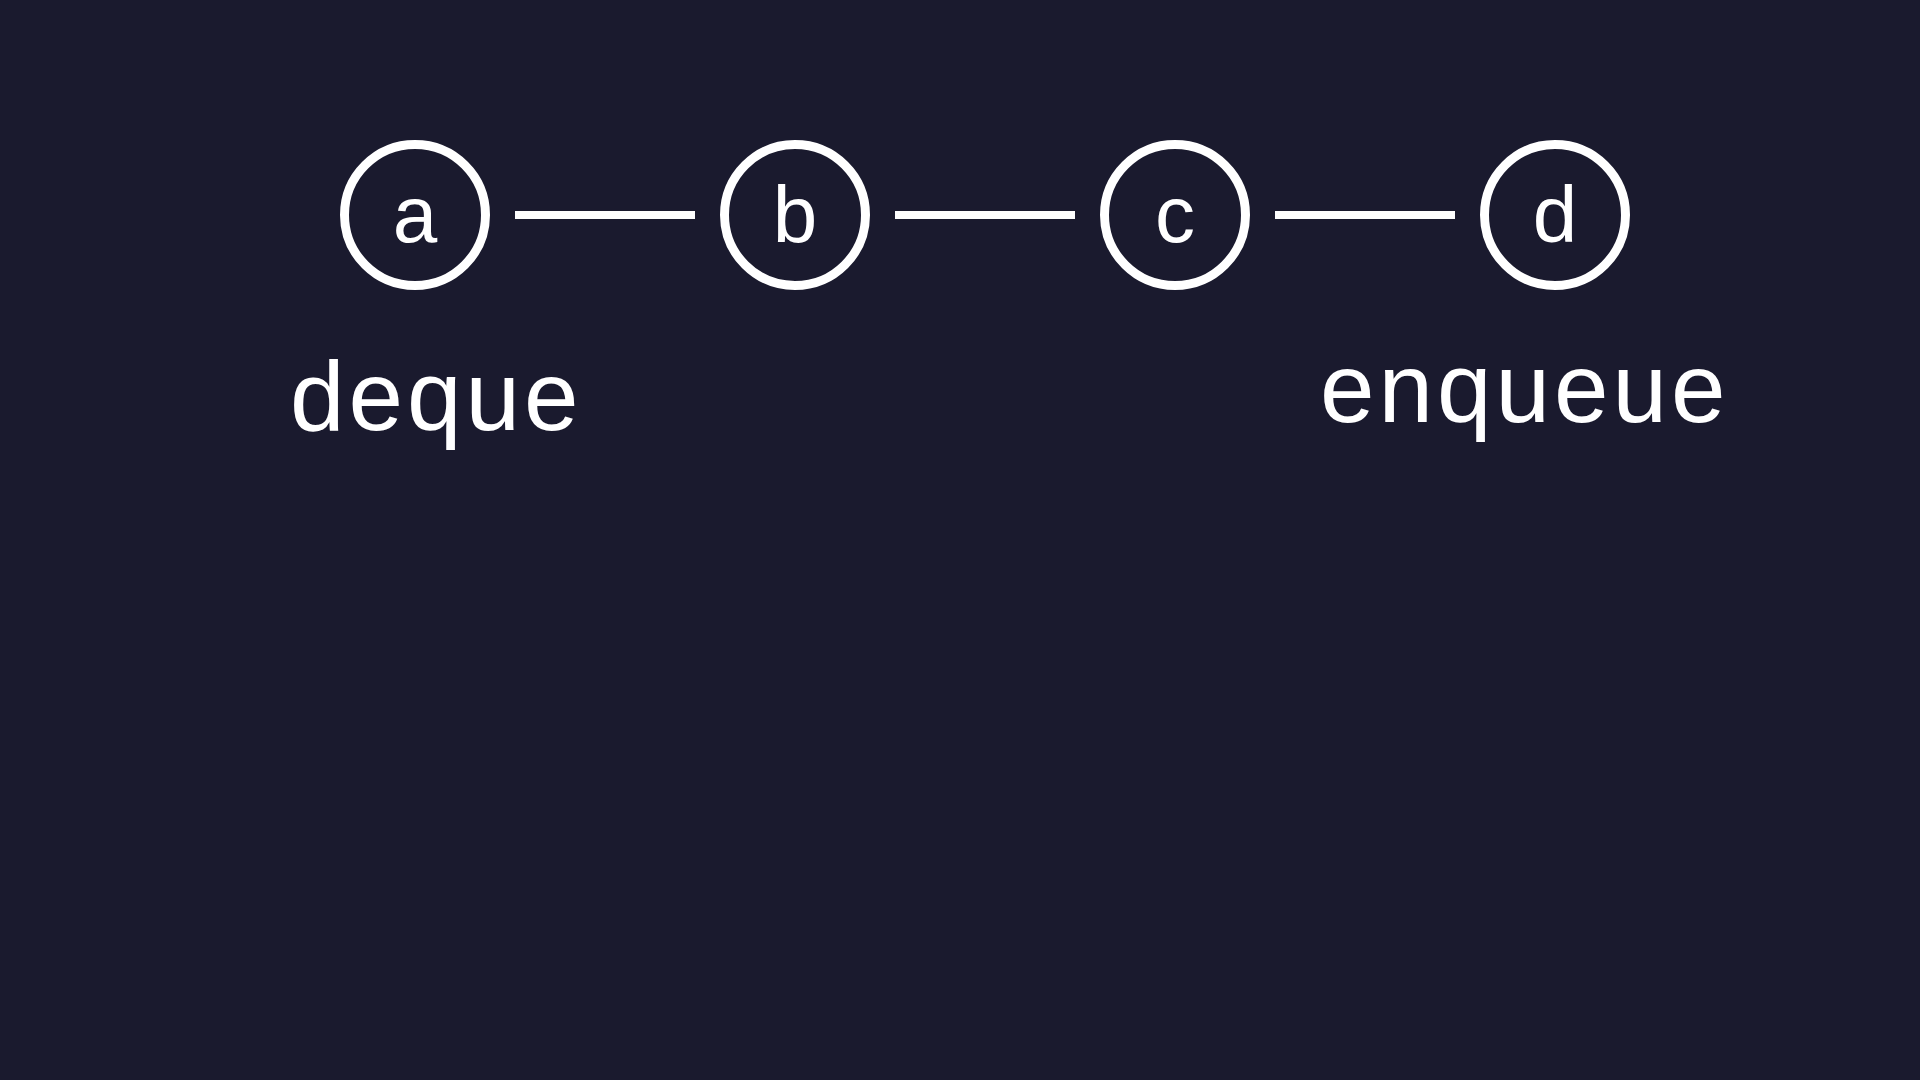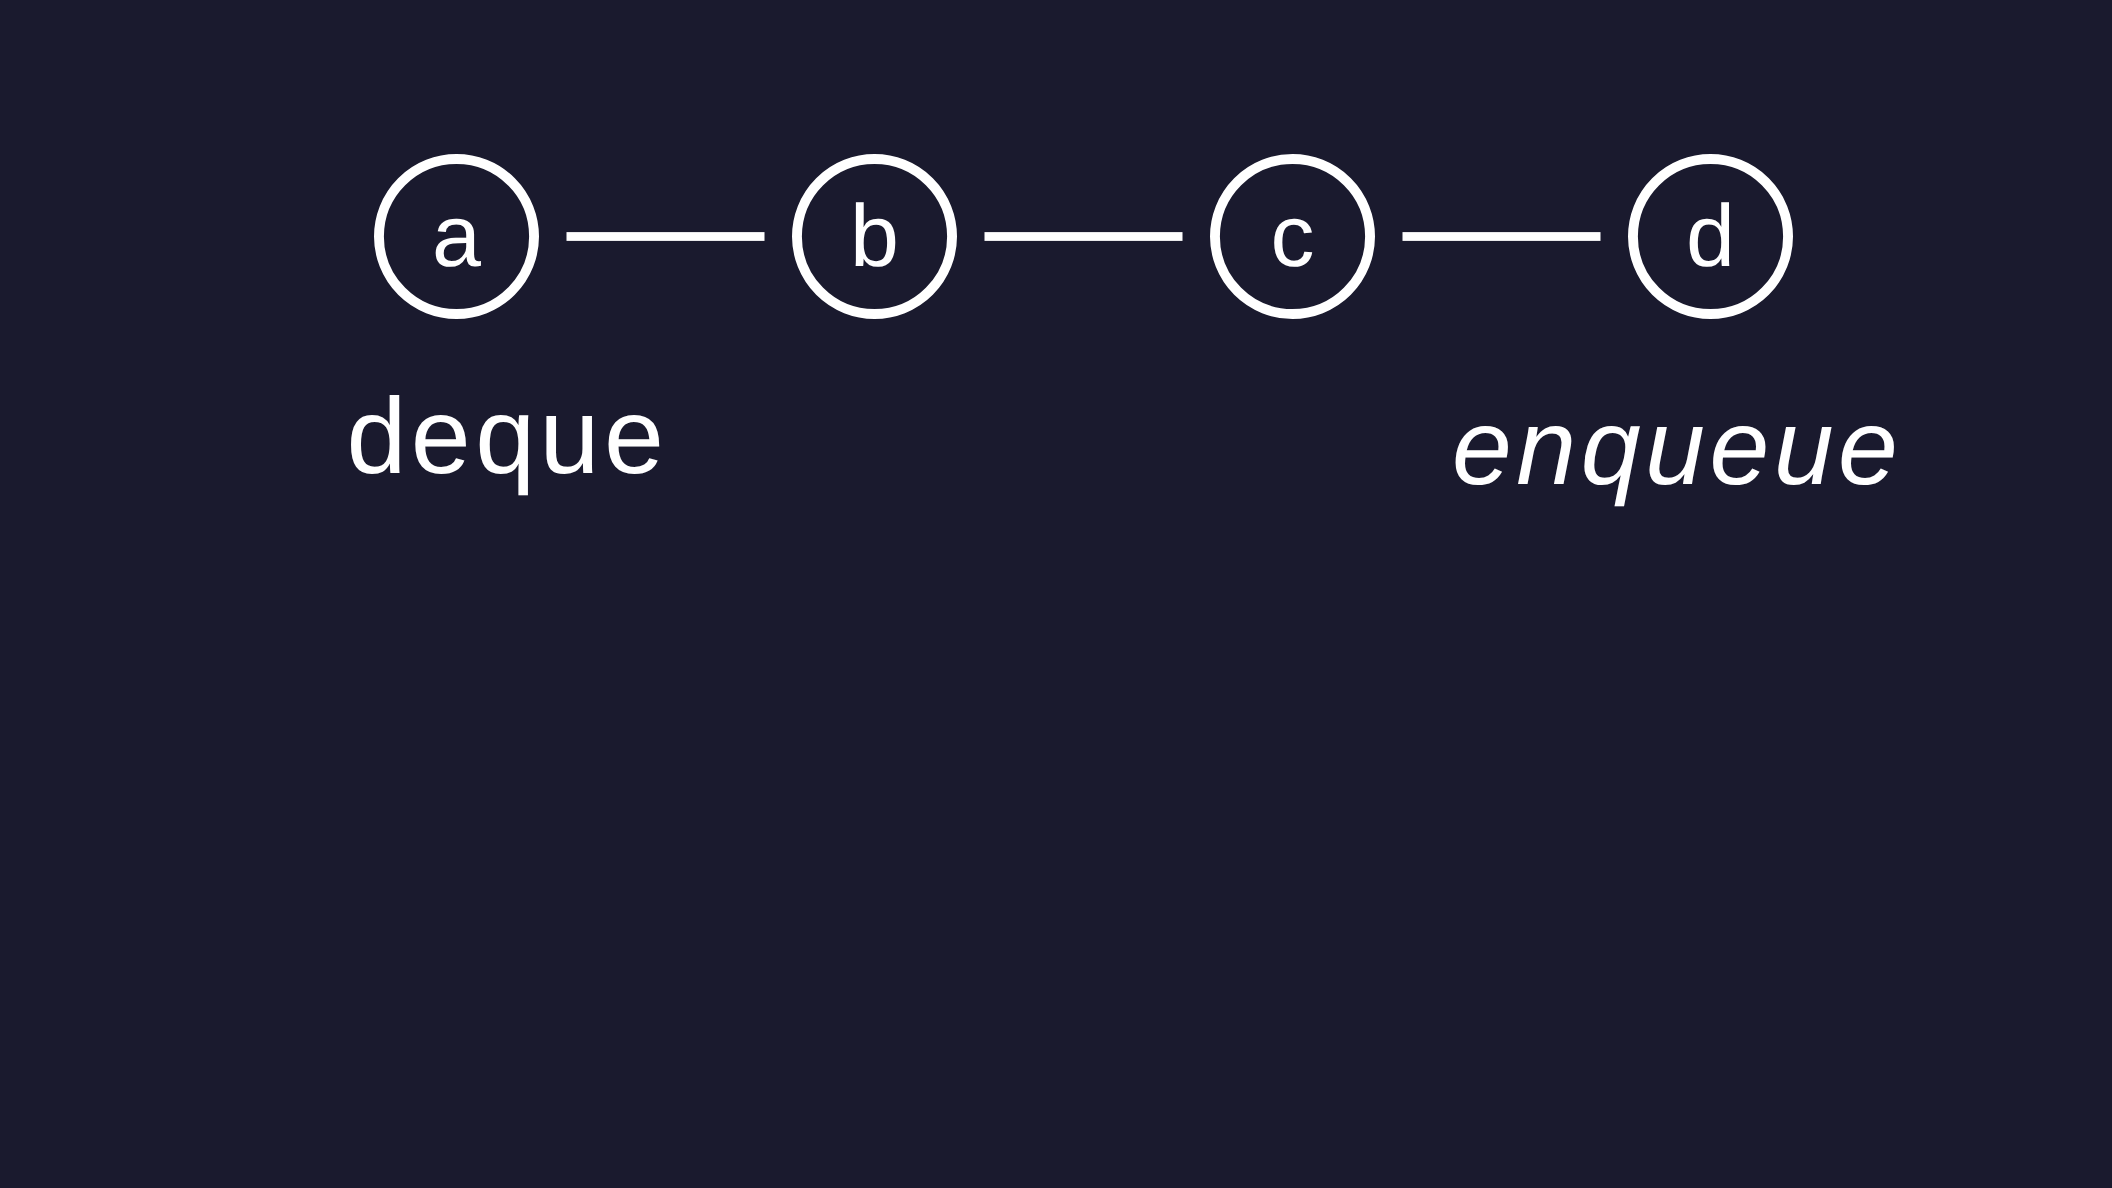--- a/index.html
+++ b/index.html
@@ -45,26 +45,24 @@
     .label {
       position: absolute;
       color: #ffffff;
       font-size: 98px;
       font-weight: 300;
       letter-spacing: 4px;
     }
     .label-left {
       top: 340px;
       left: 290px;
-      margin-left: 25px;
     }
     .label-right {
-      top: 350px;
+      top: 332px;
       left: 1320px;
-      font-style: italic;
     }
   </style>
 </head>
 <body>
 
 <div class="diagram-container">
   <div class="node">
     <span>a</span>
   </div>
   <div class="edge"></div>

